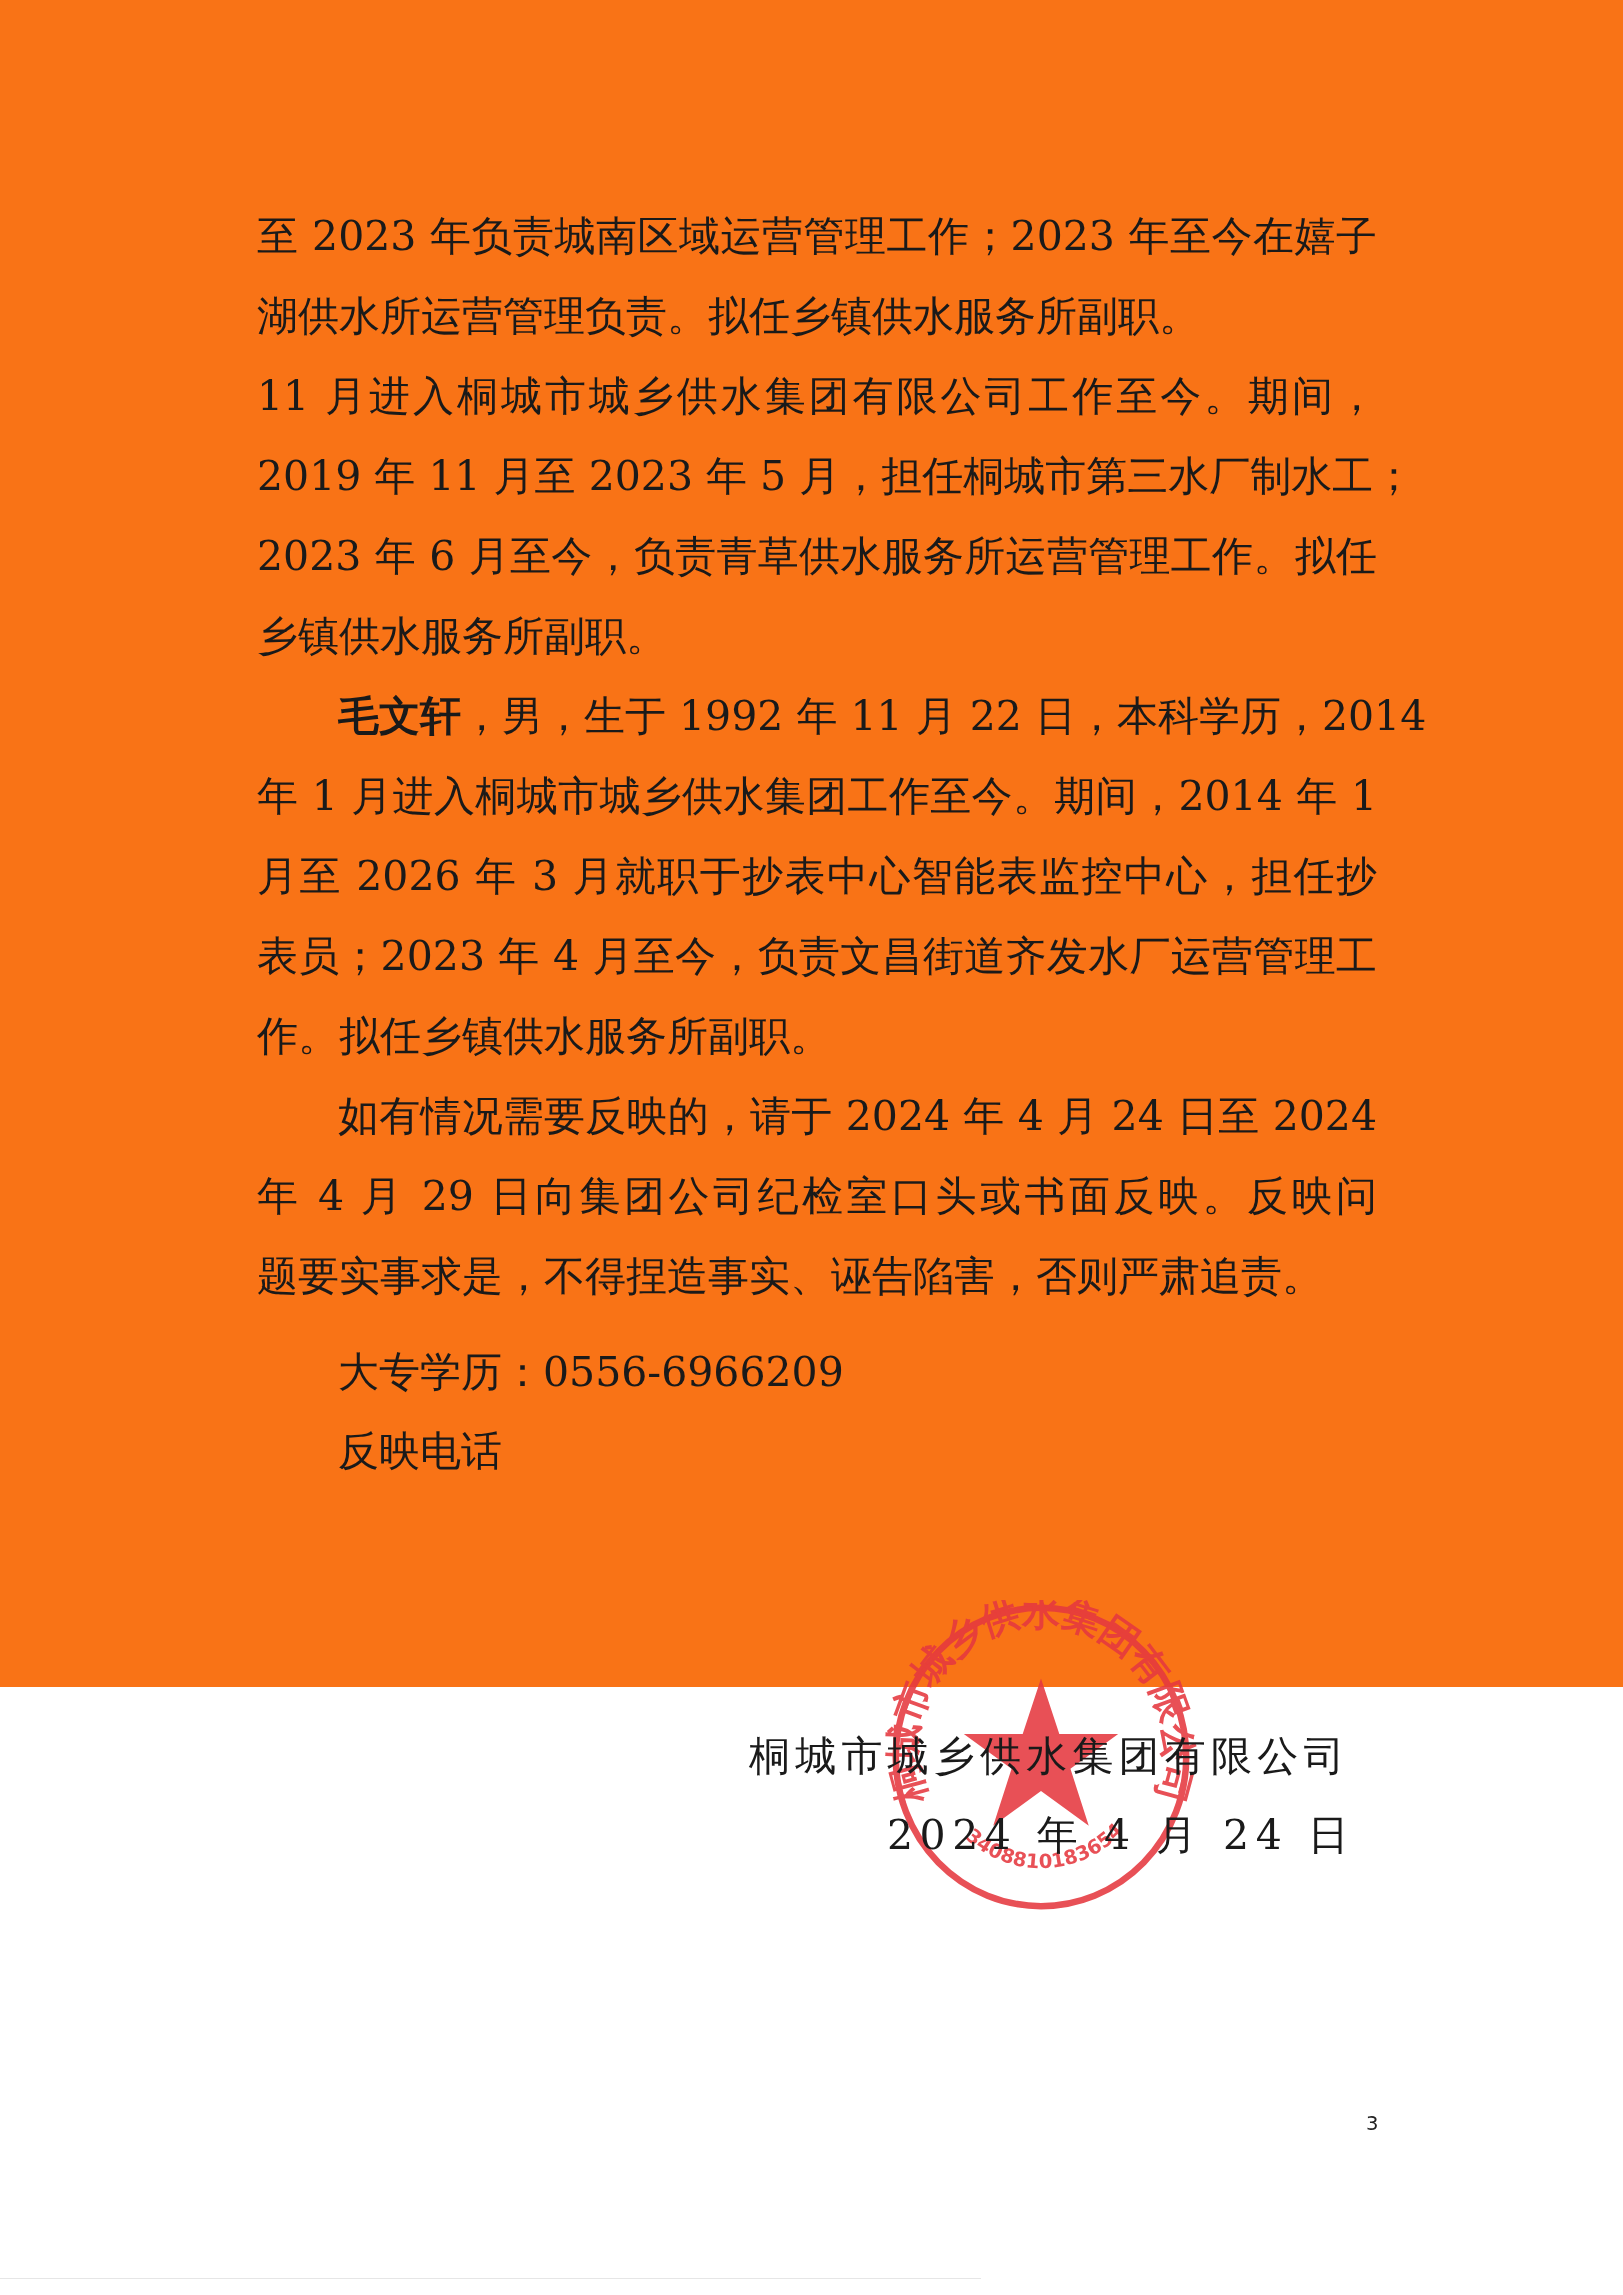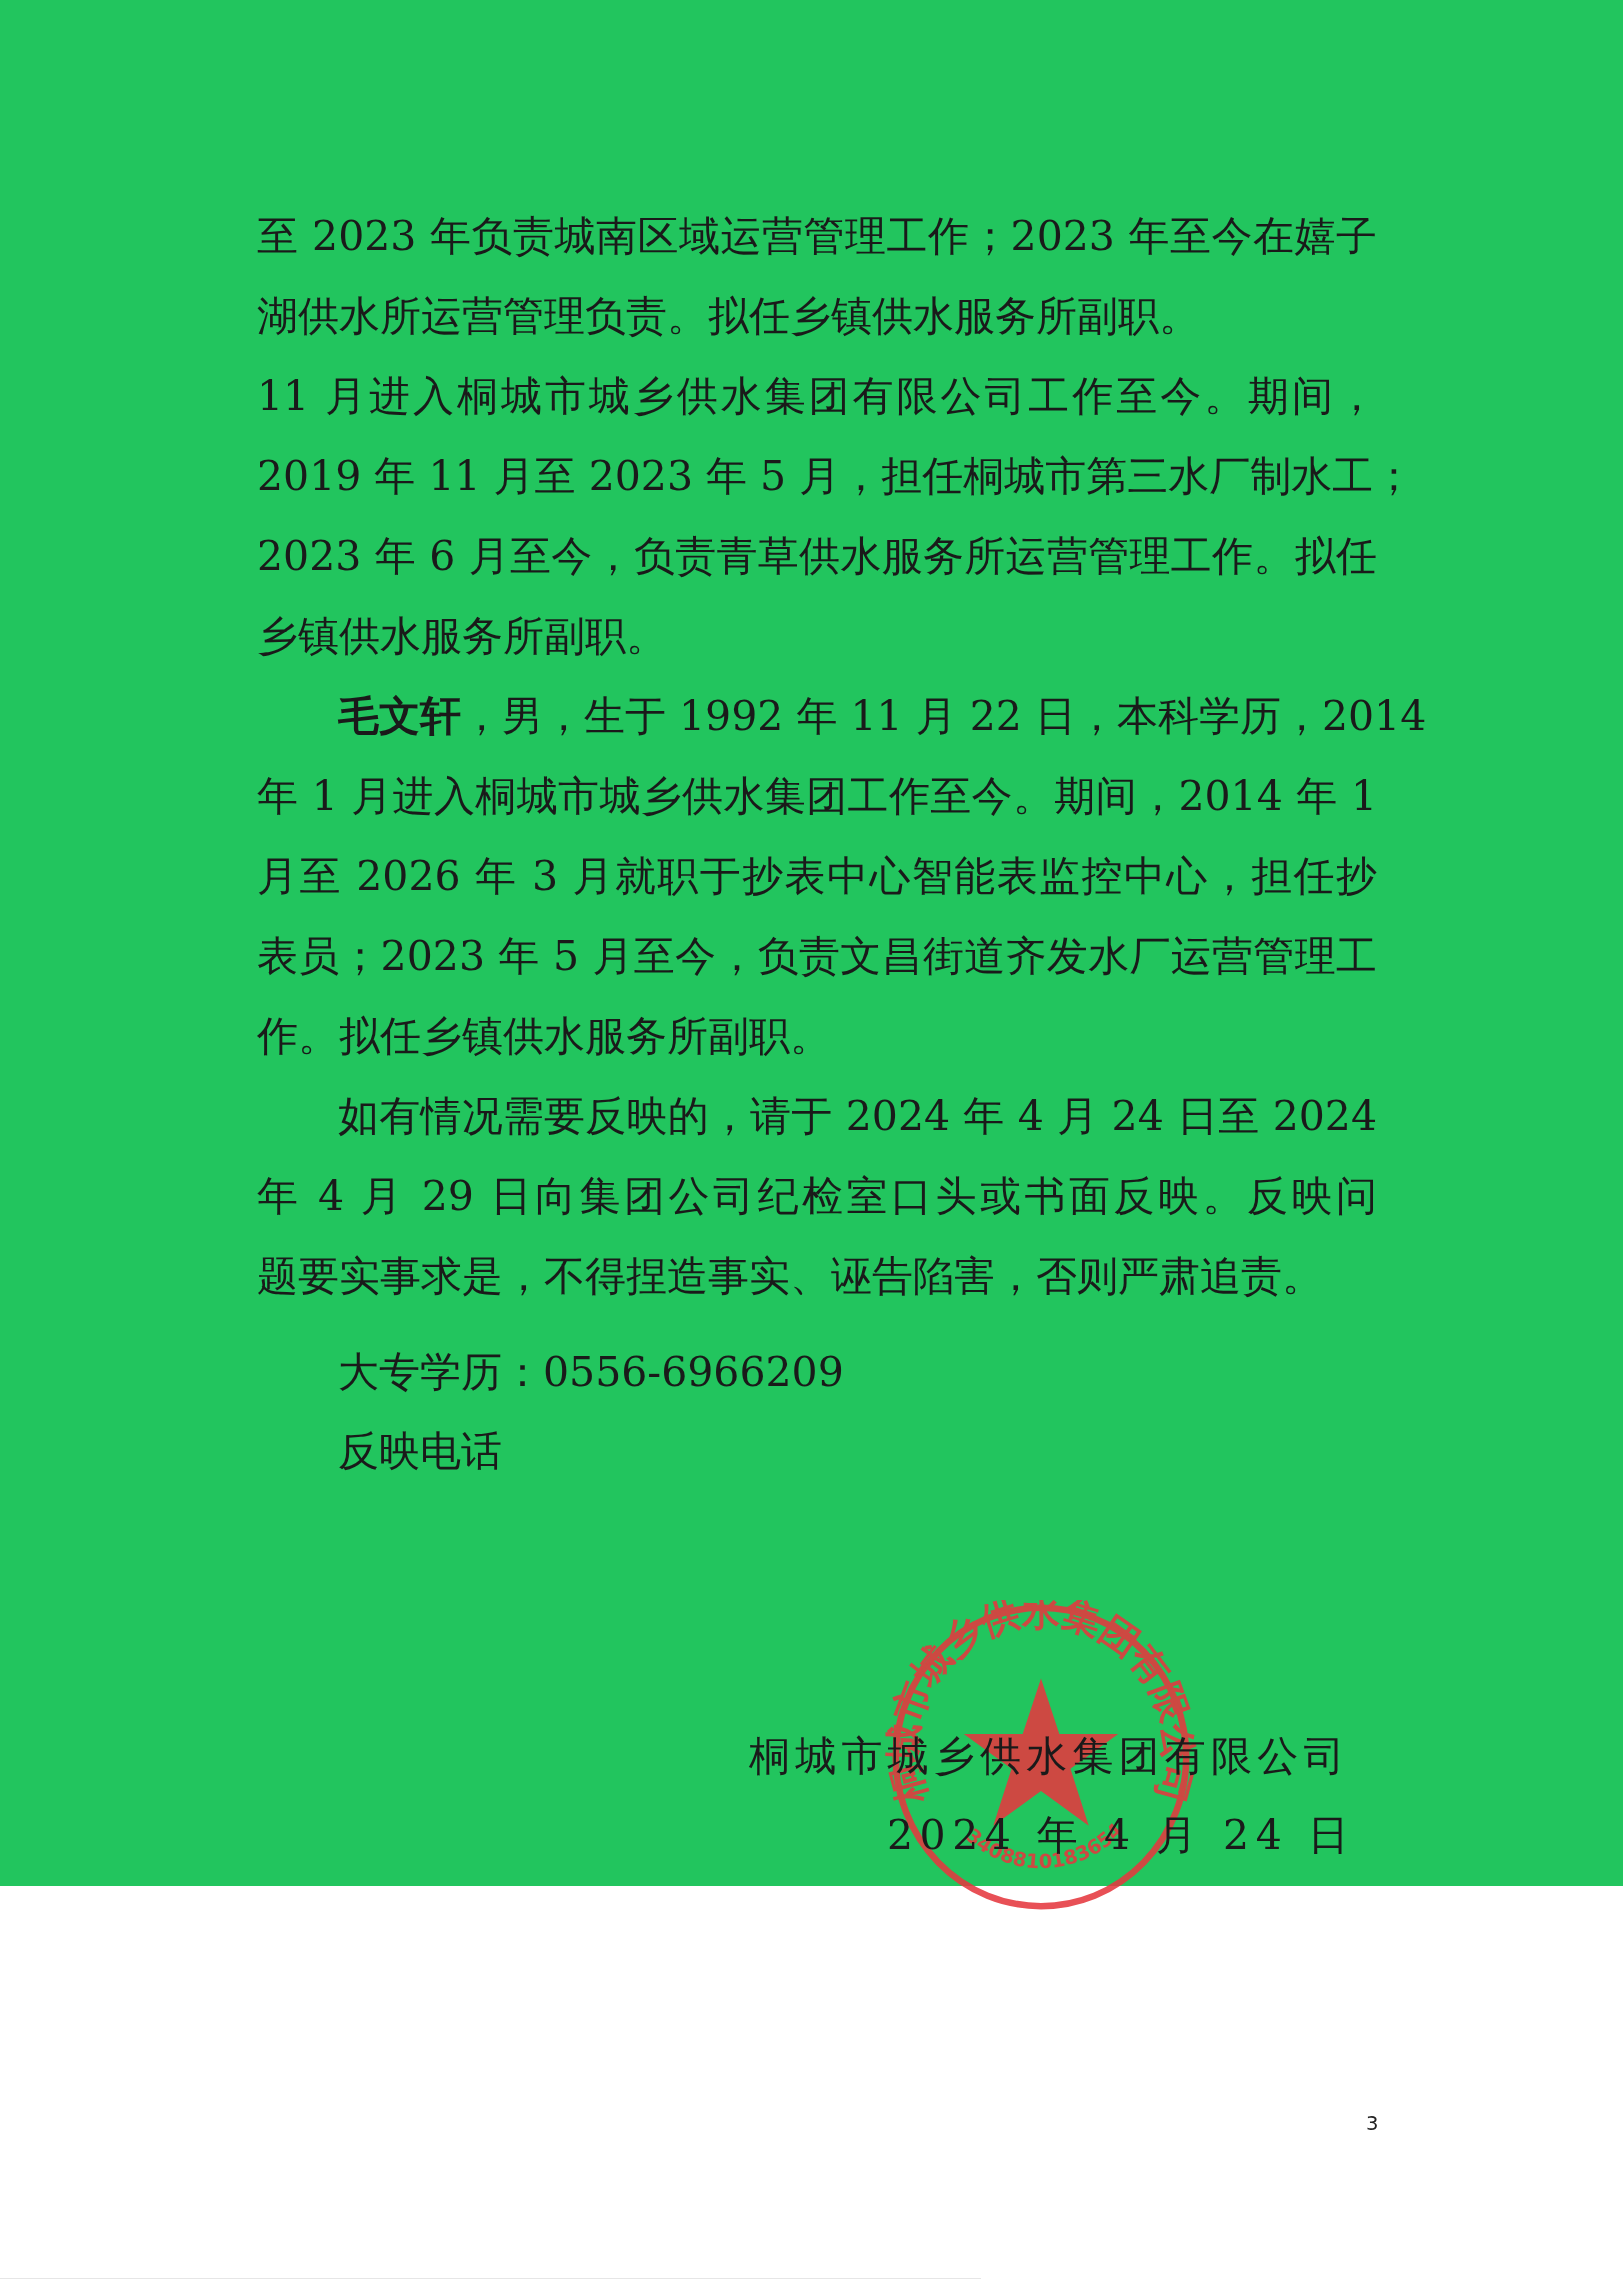--- a/index.html
+++ b/index.html
@@ -1,18 +1,18 @@
 <!DOCTYPE html>
 <html style="font-size:10.5px"><head>
 <meta charset="utf-8">
 <style>
   html, body { margin: 0; padding: 0; background: #ffffff; }
   body { width: 1623px; height: 2295px; position: relative; overflow: hidden;
          font-family: "DejaVu Serif", "Liberation Serif", serif; color: #1a1a1a; }
-  .page { position: absolute; left: 0; top: 0; width: 1623px; height: 1886px; background: #22c55e; }
+  .page { position: absolute; left: 0; top: 0; width: 1623px; height: 1687px; background: #f97316; }
   .body-text { position: absolute; left: 257px; width: 1120px; top: 196px; }
   .line { height: 80px; line-height: 80px; font-size: 41px; white-space: nowrap;
           text-align: justify; text-align-last: justify; letter-spacing: 0px; }
   .line.last { text-align-last: left; }
   .line.indent { padding-left: 81px; }
   .name { font-weight: bold; }
   .contact, .closing { position: absolute; left: 338px; font-size: 41px; line-height: 80px; white-space: nowrap; }
   .contact { top: 1332px; }
   .closing { top: 1411px; }
   .sign-org { position: absolute; left: 749px; top: 1716px; font-size: 41px; line-height: 80px; letter-spacing: 5.2px; white-space: nowrap; z-index: 2; }
@@ -37,21 +37,21 @@
       <div class="line">11 月进入桐城市城乡供水集团有限公司工作至今。期间，</div>
       <div class="line">2019 年 11 月至 2023 年 5 月，担任桐城市第三水厂制水工；</div>
       <div class="line">2023 年 6 月至今，负责青草供水服务所运营管理工作。拟任</div>
       <div class="line last">乡镇供水服务所副职。</div>
     </div>
 
     <div>
       <div class="line indent"><span class="name">毛文轩</span><span>，男，生于 1992 年 11 月 22 日，本科学历，2014</span></div>
       <div class="line">年 1 月进入桐城市城乡供水集团工作至今。期间，2014 年 1</div>
       <div class="line">月至 2026 年 3 月就职于抄表中心智能表监控中心，担任抄</div>
-      <div class="line">表员；2023 年 5 月至今，负责文昌街道齐发水厂运营管理工</div>
+      <div class="line">表员；2023 年 4 月至今，负责文昌街道齐发水厂运营管理工</div>
       <div class="line last">作。拟任乡镇供水服务所副职。</div>
     </div>
 
     <div>
       <div class="line indent">如有情况需要反映的，请于 2024 年 4 月 24 日至 2024</div>
       <div class="line">年 4 月 29 日向集团公司纪检室口头或书面反映。反映问</div>
       <div class="line last">题要实事求是，不得捏造事实、诬告陷害，否则严肃追责。</div>
     </div>
   </div>
 

